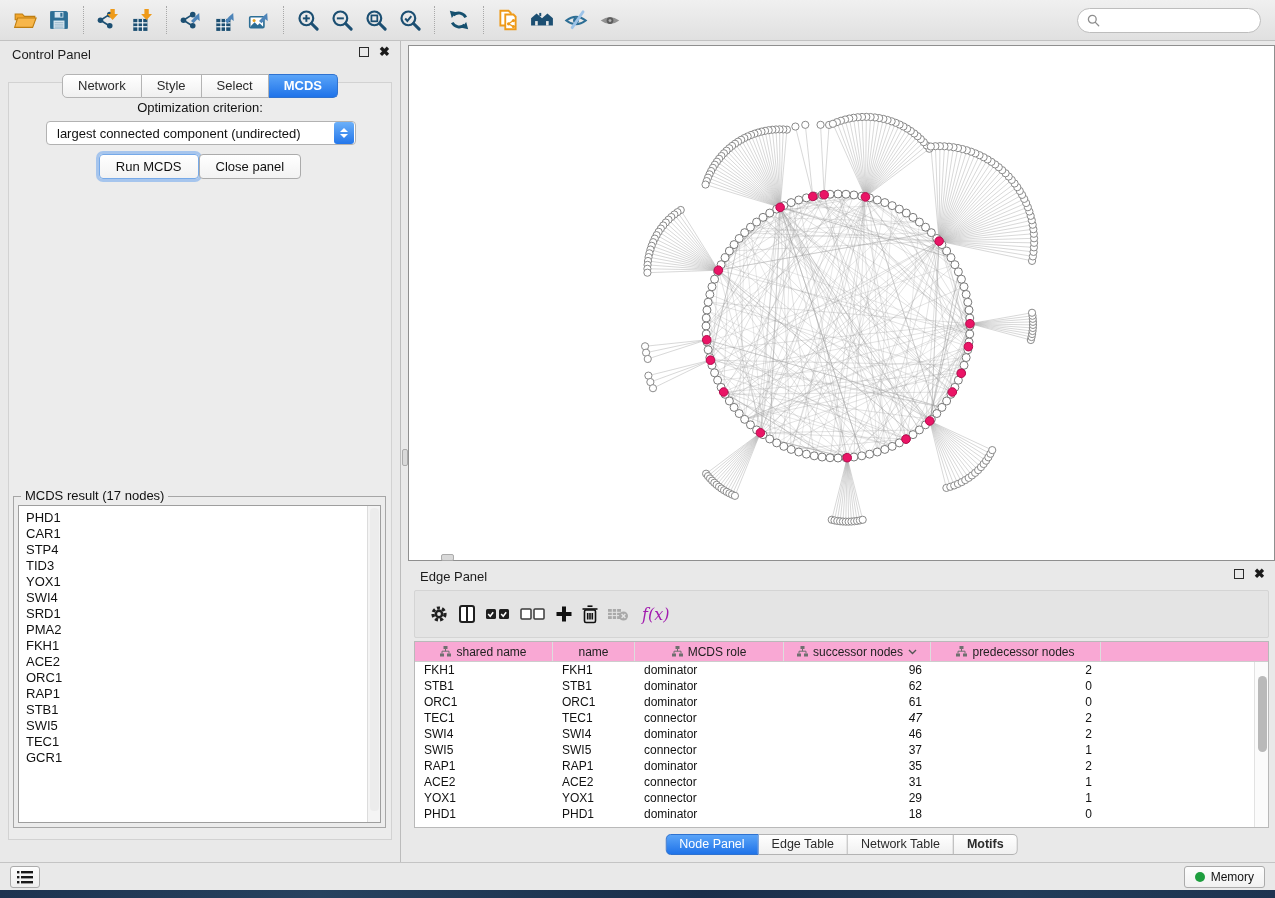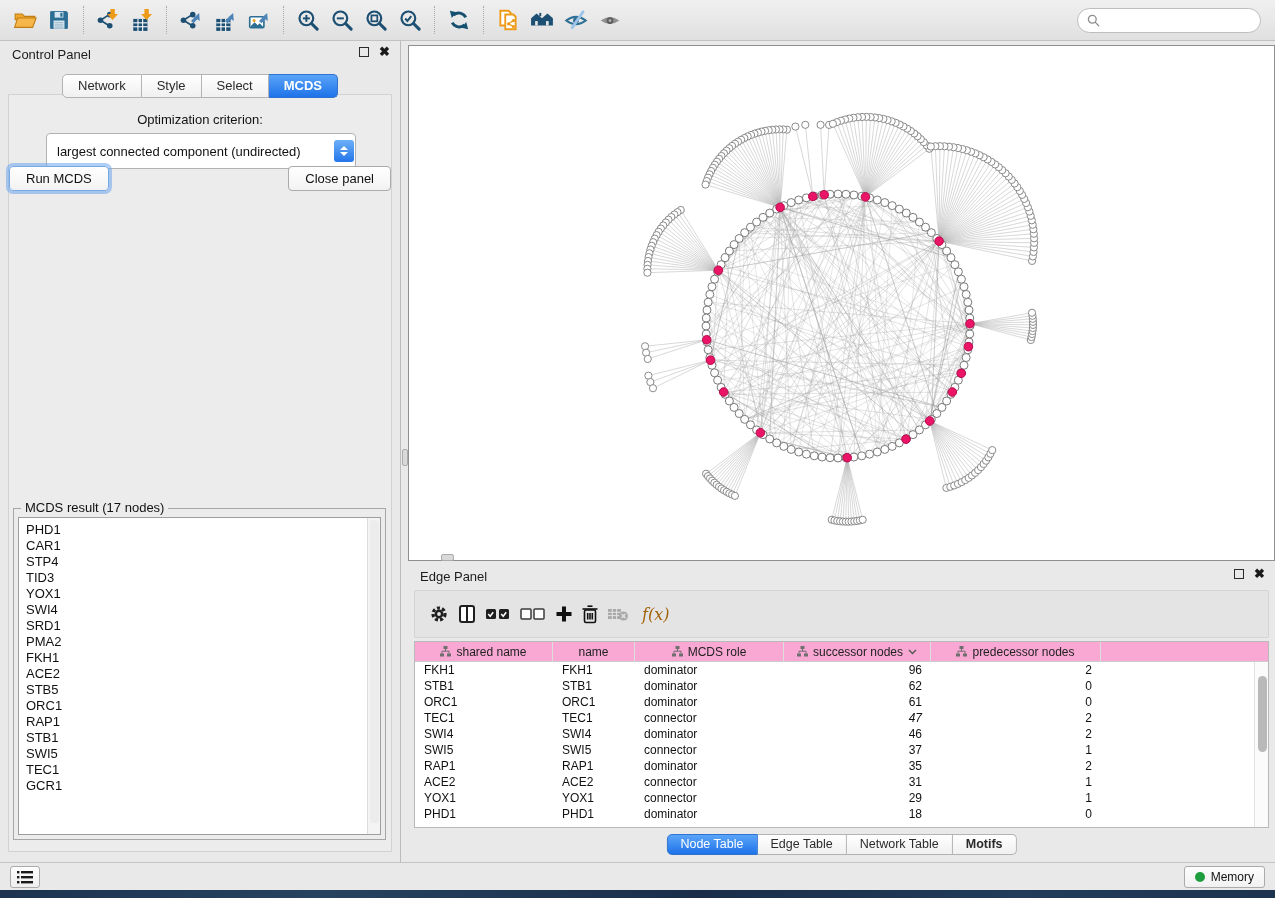--- a/index.html
+++ b/index.html
@@ -30,31 +30,31 @@
   .close-ic { font-size:13px; font-weight:bold; color:#1a1a1a; line-height:10px; }
 
   .seg { display:inline-flex; }
   .seg .s { font-size:13px; color:#2b2b2b; background:linear-gradient(#ffffff,#f0f0f0);
     border:1px solid #b3b3b3; border-left:none; padding:3px 15px 4px; }
   .seg .s:first-child { border-left:1px solid #b3b3b3; border-radius:5px 0 0 5px; }
   .seg .s:last-child { border-radius:0 5px 5px 0;font-weight:bold; }
   .seg .s.on { background:linear-gradient(#5aa4f8,#1f73e9); color:#fff; border-color:#2f72cf; }
   .cp-tabs { position:absolute; left:50%; transform:translateX(-50%); top:33px; z-index:3; }
 
-  .cp-body { position:absolute; left:8px; top:53px; width:384px; height:758px; background:#ececec;
+  .cp-body { position:absolute; left:8px; top:41px; width:384px; height:758px; background:#ececec;
     border:1px solid #d2d2d2; }
   .opt-label { position:absolute; left:0; right:0; top:17px; text-align:center; font-size:13px; color:#111; }
-  .dropdown { position:absolute; left:37px; top:38px; width:310px; height:36px; background:#fff;
+  .dropdown { position:absolute; left:37px; top:38px; width:310px; height:24px; background:#fff;
     border:1px solid #b2b2b2; border-radius:4px; display:flex; align-items:center; }
   .dropdown .val { flex:1; font-size:13px; color:#111; padding-left:10px; white-space:nowrap; }
   .dd-step { width:20px; height:22px; margin-right:1px; border-radius:3px; background:linear-gradient(#6cb0f9,#2376ea);
     display:flex; flex-direction:column; align-items:center; justify-content:center; gap:2px; }
   .dd-step i { width:0; height:0; border-left:4px solid transparent; border-right:4px solid transparent; }
   .dd-step i.up { border-bottom:4px solid #fff; } .dd-step i.dn { border-top:4px solid #fff; }
-  .btnrow { position:absolute; left:0; right:0; top:71px; display:flex; justify-content:space-between; }
+  .btnrow { position:absolute; left:0; right:0; top:71px; display:flex; justify-content:center; }
   .pbtn { font-size:13px; color:#111; background:linear-gradient(#ffffff,#f2f2f2); border:1px solid #ababab;
     border-radius:4px; padding:4px 16px; height:25px; }
   .pbtn.focusd { border-color:#76a9e8; box-shadow:0 0 0 3px rgba(110,165,238,.55); }
 
   .groupbox { position:absolute; left:4px; top:413px; width:373px; height:332px; border:1px solid #a6a6a6; }
   .gb-legend { position:absolute; left:7px; top:-9px; background:#ececec; padding:0 4px; font-size:13px; color:#111; }
   .gb-list { position:absolute; left:4px; top:8px; right:4px; bottom:4px; background:#fff; border:1px solid #9e9e9e; overflow:hidden; }
   .gb-items { position:absolute; left:0; top:4px; right:14px; bottom:0; }
   .gb-items div { font-size:13px; color:#111; line-height:16px; padding-left:7px; }
   .gb-scroll { position:absolute; right:0; top:0; bottom:0; width:13px; background:#f4f4f4; border-left:1px solid #dcdcdc; }
@@ -72,21 +72,21 @@
   .lights { position:absolute; left:8px; top:3.5px; display:flex; gap:7px; }
   .lights span { width:11px; height:11px; border-radius:50%; display:inline-block; }
   .net-title { position:absolute; left:0; right:0; top:2px; text-align:center; font-size:12px; color:#343434; }
   .net-canvas { position:absolute; left:0; top:18px; width:865px; height:496px; background:#fff; }
 
   
   .tpanel { position:absolute; left:408px; top:522px; width:867px; height:299px; }
   .tp-toolbar { position:absolute; left:6px; right:6px; top:27px; height:48px; background:#e4e4e4;
     border:1px solid #d4d4d4; border-radius:2px; display:flex; align-items:center; gap:9px; padding-left:14px; }
   .tp-toolbar .ti { display:flex; align-items:center; justify-content:center; height:24px; }
-  .fx { font-family:"DejaVu Serif",serif; font-style:italic; font-size:16px; color:#a16207; padding-left:4px; }
+  .fx { font-family:"DejaVu Serif",serif; font-style:italic; font-size:16px; color:#a21caf; padding-left:4px; }
   .tp-table { position:absolute; left:6px; right:6px; top:78px; bottom:34px; background:#fff; border:1px solid #b9b9b9; overflow:hidden; }
   .thead { display:flex; height:20px; background:#f9a8d4; border-bottom:1px solid #cdcdcd; }
   .th { display:flex; align-items:center; justify-content:center; gap:5px; font-size:12px; color:#222;
     border-right:1px solid #ddd; flex:none; overflow:hidden; }
   .trow { display:flex; height:16px; }
   .td { font-size:12px; color:#111; flex:none; padding:0 9px; line-height:16px; white-space:nowrap; overflow:hidden; }
   .td.num { text-align:right; }
   .tv-scroll { position:absolute; right:0; top:20px; bottom:0; width:14px; background:#fbfbfb; border-left:1px solid #e2e2e2; }
   .tv-thumb { position:absolute; left:2.5px; top:14px; width:9px; height:76px; background:#b9b9b9; border-radius:4.5px; }
   .tp-tabs { position:absolute; left:50%; transform:translateX(-50%); bottom:7px; }
@@ -328,21 +328,20 @@
                 <div>PHD1</div>
                 <div>CAR1</div>
                 <div>STP4</div>
                 <div>TID3</div>
                 <div>YOX1</div>
                 <div>SWI4</div>
                 <div>SRD1</div>
                 <div>PMA2</div>
                 <div>FKH1</div>
                 <div>ACE2</div>
-                <div>STB5</div>
                 <div>ORC1</div>
                 <div>RAP1</div>
                 <div>STB1</div>
                 <div>SWI5</div>
                 <div>TEC1</div>
                 <div>GCR1</div>
               </div>
             <div class="gb-scroll">
                 <div class="gb-thumb"></div>
               </div>
@@ -1325,21 +1324,21 @@
               <div class="td" style="width: 149px;">dominator</div>
               <div class="td num" style="width: 147px;">18</div>
               <div class="td num" style="width: 170px;">0</div>
             </div>
           </div>
         <div class="tv-scroll">
             <div class="tv-thumb"></div>
           </div>
       </div>
       <div class="seg tp-tabs" id="tp-tabs">
-          <span class="s on">Node Table</span>
+          <span class="s on">Node Panel</span>
           <span class="s">Edge Table</span>
           <span class="s">Network Table</span>
           <span class="s">Motifs</span>
         </div>
     </div>
   </div>
 
   <div class="statusbar">
     <div class="list-btn">
       <svg width="16" height="13" viewBox="0 0 16 13">

